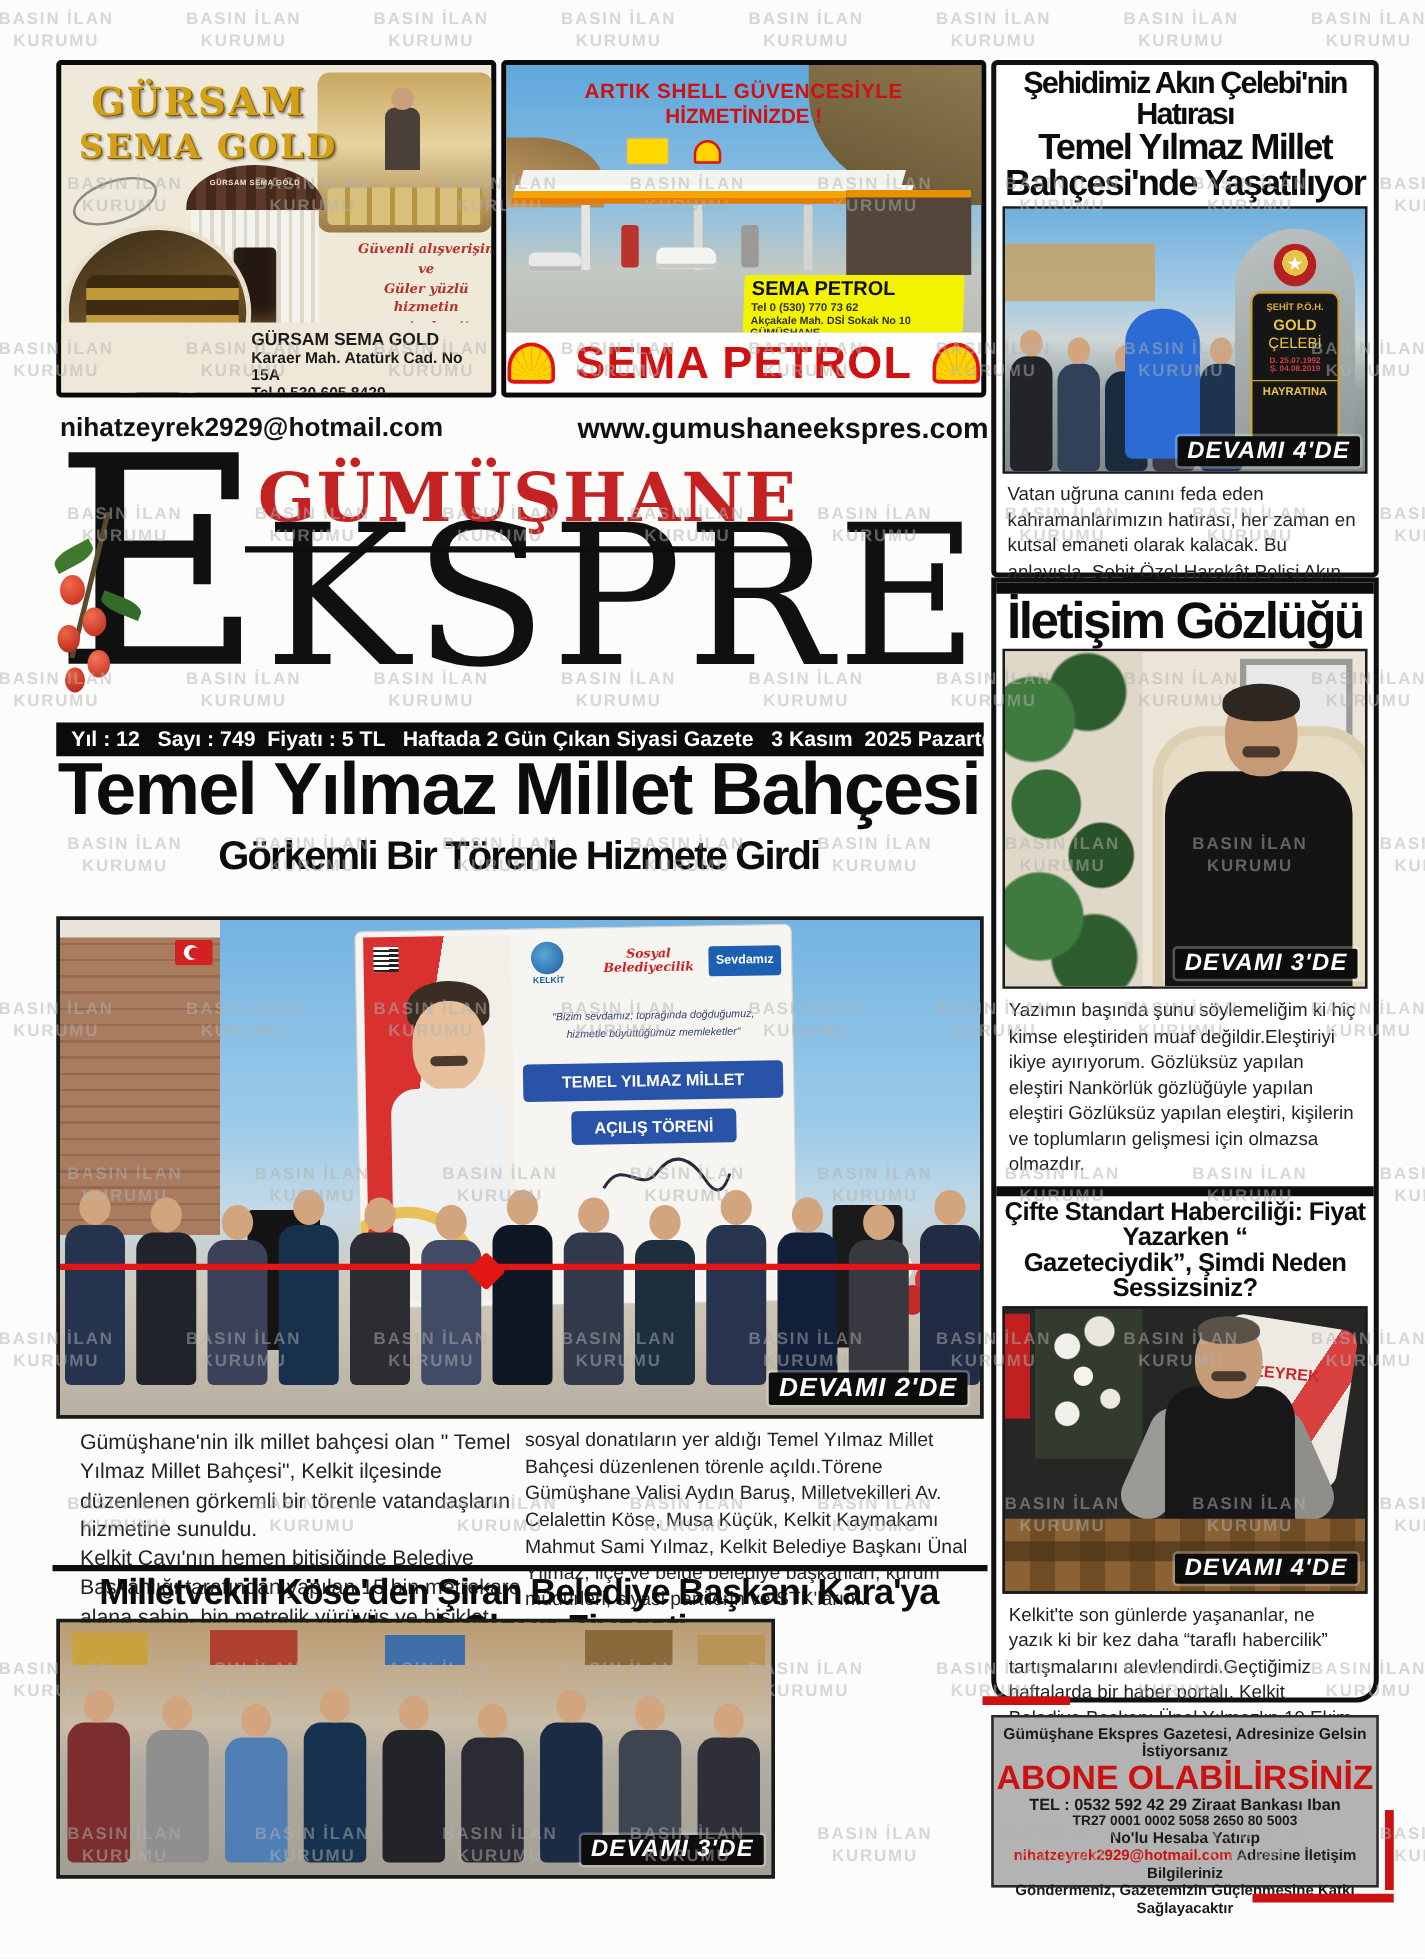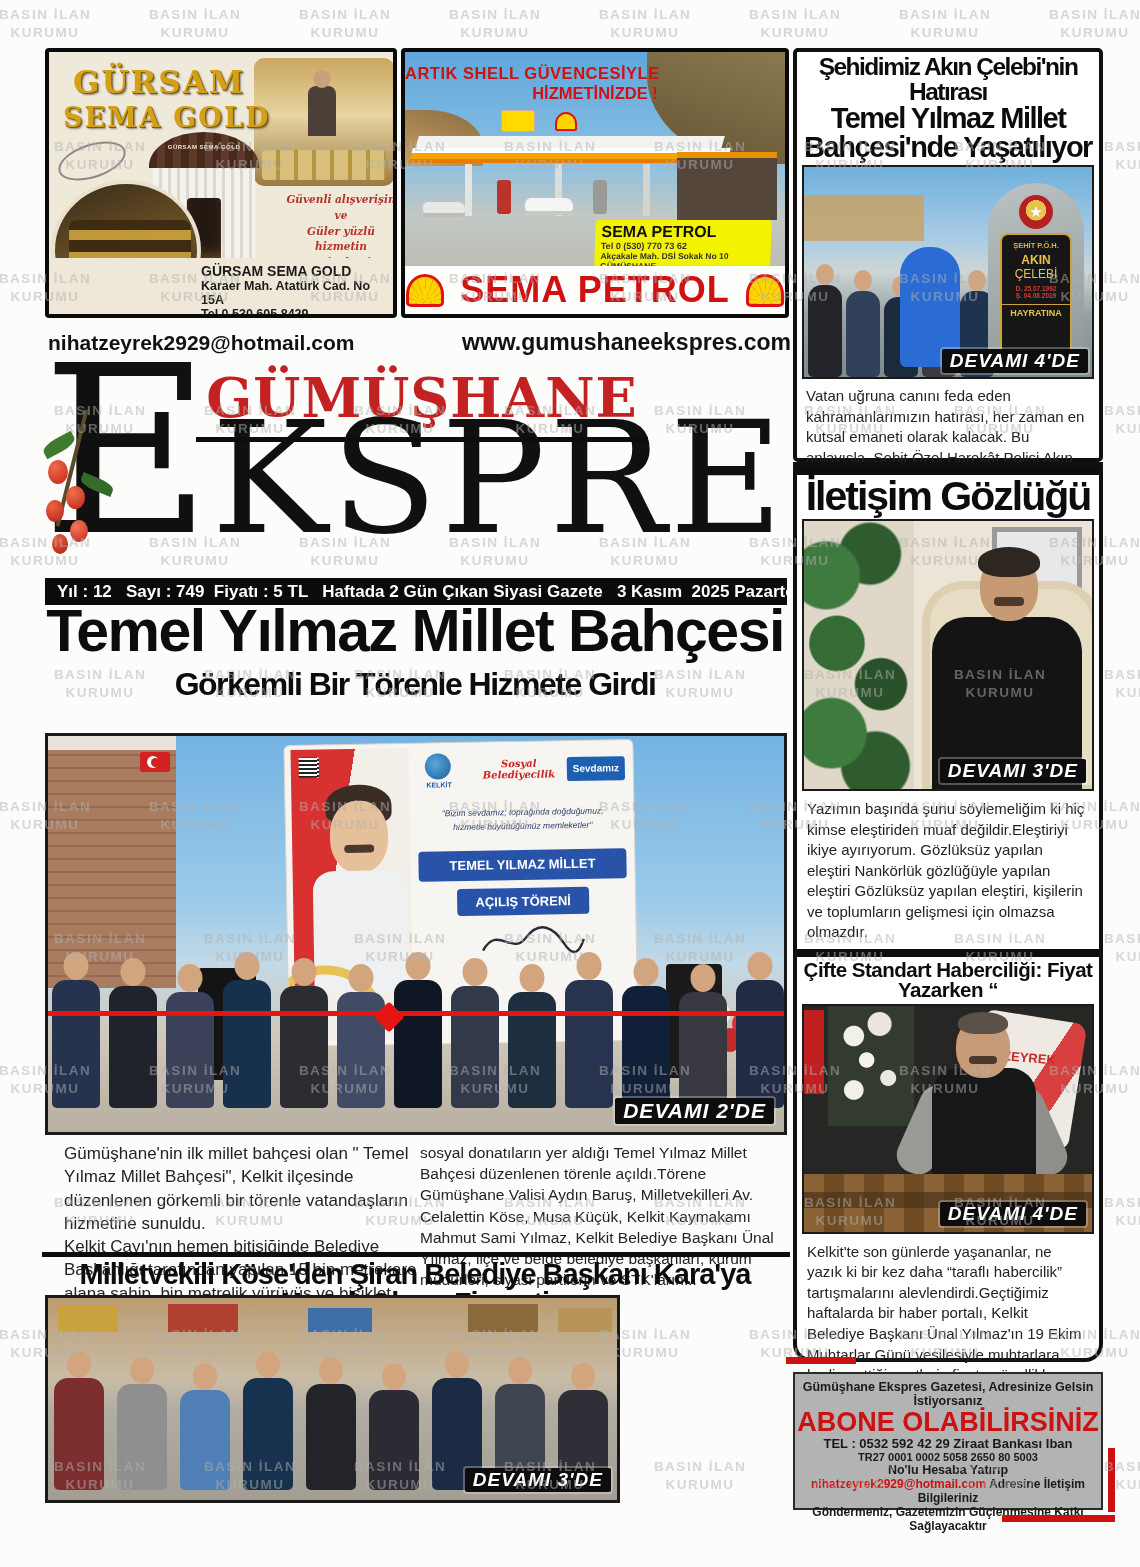--- a/index.html
+++ b/index.html
@@ -65,21 +65,21 @@
       <div style="font-size:14px;font-weight:bold">GÜRSAM SEMA GOLD</div>
       <div style="font-size:12.5px;font-weight:bold">Karaer Mah. Atatürk Cad. No 15A</div>
       <div style="font-size:12.5px;font-weight:bold">Tel 0 530 605 8429</div>
     </div>
     <div class="abs" style="left:8px;top:92px;width:70px;height:34px;border:2px solid #3a3a3a;border-radius:50%;transform:rotate(-18deg);opacity:.55"></div>
   </div>
 
   <div class="ad" id="petrol-ad">
     <div class="abs" style="right:-12px;top:-6px;width:150px;height:118px;background:linear-gradient(200deg,#8d7b52,#655432);border-radius:0 0 0 75%"></div>
     <div class="abs" style="left:-8px;top:58px;width:86px;height:56px;background:linear-gradient(20deg,#c9a065,#8a6c40);border-radius:0 65% 0 0"></div>
-    <div class="abs" style="left:0;top:12px;width:100%;font-size:16.5px;font-weight:bold;color:#d01111;letter-spacing:.5px">ARTIK SHELL GÜVENCESİYLE</div>
+    <div class="abs" style="left:0;top:12px;width:100%;text-align:center;font-size:16.5px;font-weight:bold;color:#d01111;letter-spacing:.5px">ARTIK SHELL GÜVENCESİYLE</div>
     <div class="abs" style="left:0;top:32px;width:100%;text-align:center;font-size:16.5px;font-weight:bold;color:#d01111">HİZMETİNİZDE !</div>
     <div class="abs" style="left:96px;top:58px;width:34px;height:22px;background:#ffd900;border:1px solid #caa;border-radius:2px"></div>
     <div class="abs" style="left:150px;top:60px;width:22px;height:19px;border:2px solid #e01212;border-radius:50% 50% 14% 14%/62% 62% 12% 12%;background:#ffd400"></div>
     <div class="abs" style="left:12px;top:84px;width:306px;height:13px;background:#f2f2ef;transform:skewX(-16deg)"></div>
     <div class="abs" style="left:6px;top:96px;width:318px;height:15px;background:linear-gradient(180deg,#ffffff 0 34%,#f5a500 34% 72%,#e87a00 72% 100%);transform:skewX(-14deg)"></div>
     <div class="abs" style="left:60px;top:112px;width:7px;height:52px;background:#e4e4e0"></div>
     <div class="abs" style="left:150px;top:112px;width:7px;height:52px;background:#dcdcd8"></div>
     <div class="abs" style="left:238px;top:112px;width:7px;height:52px;background:#d4d4d0"></div>
     <div class="abs" style="left:92px;top:128px;width:14px;height:34px;background:#b8342c;border-radius:3px"></div>
     <div class="abs" style="left:188px;top:128px;width:14px;height:34px;background:#9a9a96;border-radius:3px"></div>
@@ -272,21 +272,21 @@
           </div>
           <div class="fig" style="left: 156px; bottom: 0px; width: 34px; height: 86px; background: rgb(30, 51, 80);">
             <div class="fig-head" style="width: 18px; height: 21px; top: -21px;"></div>
           </div>
         </div>
       <div class="abs" style="left:96px;bottom:10px;width:60px;height:120px;background:#2b6bd4;border-radius:28px 28px 6px 6px;z-index:5"></div>
       <div class="abs" style="right:8px;bottom:6px;width:96px;height:188px;background:linear-gradient(160deg,#bcc2c2,#8d9696);border-radius:48px 48px 6px 6px;z-index:4">
         <div class="abs" style="left:31px;top:12px;width:34px;height:34px;border-radius:50%;background:radial-gradient(circle at 50% 45%,#e8c34a 0 40%,#b52020 41%);color:#fff;text-align:center;line-height:34px;font-size:15px">★</div>
         <div class="abs" style="left:12px;top:50px;width:72px;height:130px;background:#161616;border:2px solid #caa43c;border-radius:8px;text-align:center;padding-top:6px">
           <div style="font-size:7.5px;font-weight:bold;color:#d8b03c">ŞEHİT P.Ö.H.</div>
-          <div style="font-size:12px;font-weight:bold;color:#e8c34a;margin-top:3px">AKIN</div>
+          <div style="font-size:12px;font-weight:bold;color:#e8c34a;margin-top:3px">GOLD</div>
           <div style="font-size:12px;font-weight:normal;color:#e8c34a">ÇELEBİ</div>
           <div style="font-size:6.5px;font-weight:bold;color:#d04040;margin-top:4px">D. 25.07.1992</div>
           <div style="font-size:6.5px;font-weight:bold;color:#d04040">Ş. 04.08.2019</div>
           <div style="font-size:9px;font-weight:bold;color:#e8c34a;margin-top:5px;border-top:1px solid #caa43c;padding-top:3px">HAYRATINA</div>
         </div>
       </div>
       <div class="devami" style="right:4px;bottom:4px;z-index:8">DEVAMI 4'DE</div>
     </div>
     <div class="body-text" style="position:static;padding:7px 9px 0;font-size:15px">Vatan uğruna canını feda eden kahramanlarımızın hatırası, her zaman en kutsal emaneti olarak kalacak. Bu anlayışla, Şehit Özel Harekât Polisi Akın Çelebi'nin anısını yaşatmak için Temel Yılmaz Millet Bahçesi'nde bir çeşme inşa edilerek, şehidimizin ismi ölümsüzleştirildi.</div>
   </div>
@@ -301,20 +301,21 @@
       <div class="abs" style="left:128px;top:96px;width:150px;height:176px;background:#141414;border-radius:34px 34px 0 0"></div>
       <div class="abs" style="left:176px;top:34px;width:58px;height:66px;background:#c79a76;border-radius:46%">
         <div class="abs" style="left:-2px;top:-8px;width:62px;height:30px;background:#2e2620;border-radius:50% 50% 40% 40%"></div>
         <div class="abs" style="left:14px;top:42px;width:30px;height:9px;background:#4a392c;border-radius:4px"></div>
       </div>
       <div class="devami" style="right:6px;bottom:6px">DEVAMI 3'DE</div>
     </div>
     <div class="body-text" style="position:static;padding:8px 10px 6px;font-size:15px">Yazımın başında şunu söylemeliğim ki hiç kimse eleştiriden muaf değildir.Eleştiriyi ikiye ayırıyorum. Gözlüksüz yapılan eleştiri Nankörlük gözlüğüyle yapılan eleştiri Gözlüksüz yapılan eleştiri, kişilerin ve toplumların gelişmesi için olmazsa olmazdır.</div>
     <div class="rule" style="height:8px;width:100%"></div>
     <div class="hl" style="position:static;font-size:20.5px;letter-spacing:-0.5px;margin-top:3px">Çifte Standart Haberciliği: Fiyat Yazarken “</div>
+    <div class="hl" style="position:static;font-size:20.5px;letter-spacing:-0.5px">Gazeteciydik”, Şimdi Neden Sessizsiniz?</div>
     <div style="position:relative;margin:3px 5px 0;height:230px;border:2px solid #1a1a1a;overflow:hidden;background:#262624">
       <div class="abs" style="left:0;top:4px;width:20px;height:84px;background:#c02020"></div>
       <div class="abs" style="left:24px;top:0;width:86px;height:120px;background:radial-gradient(circle at 30% 25%,#f2f0ea 0 9%,transparent 10%),radial-gradient(circle at 60% 15%,#e9e6dd 0 10%,transparent 11%),radial-gradient(circle at 45% 45%,#f5f3ee 0 9%,transparent 10%),radial-gradient(circle at 70% 60%,#ece9e0 0 8%,transparent 9%),radial-gradient(circle at 30% 70%,#f2f0ea 0 9%,transparent 10%),#333b2e"></div>
       <div class="abs" style="right:14px;top:10px;width:104px;height:128px;background:linear-gradient(115deg,#efe9e4 0 55%,#d84040 55% 75%,#efe9e4 75%);border-radius:12px;transform:rotate(9deg)">
         <div style="margin-top:34px;text-align:center;font-size:13px;font-weight:bold;color:#c82828;transform:rotate(-4deg)">ZEYREK</div>
       </div>
       <div class="abs" style="left:104px;top:78px;width:40px;height:92px;background:#9a9a96;border-radius:18px;transform:rotate(24deg)"></div>
       <div class="abs" style="left:212px;top:80px;width:40px;height:92px;background:#8e8e8a;border-radius:18px;transform:rotate(-24deg)"></div>
       <div class="abs" style="left:128px;top:62px;width:104px;height:116px;background:#17171a;border-radius:26px 26px 0 0"></div>
       <div class="abs" style="left:152px;top:12px;width:54px;height:60px;background:#c59b78;border-radius:46%">

